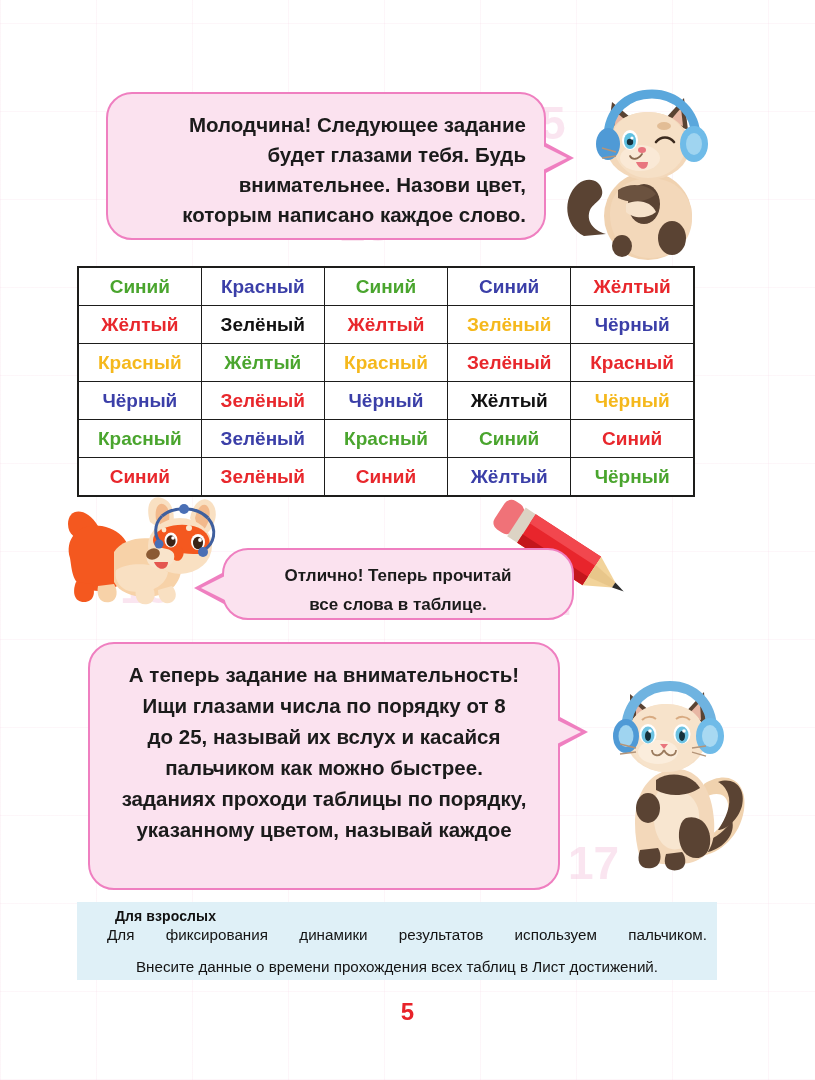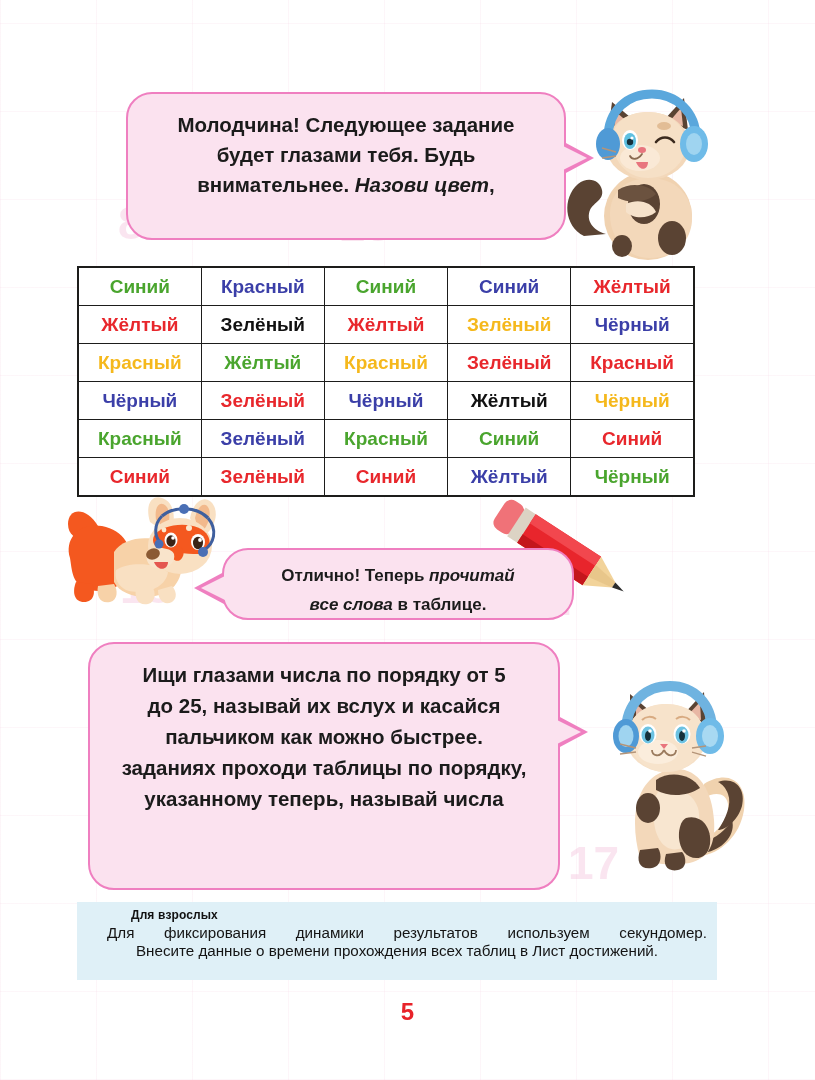--- a/index.html
+++ b/index.html
@@ -30,33 +30,33 @@
   .bubble{
     position:absolute;
     background:#fbe2ef;
     border:2.5px solid #ef7fc0;
     border-radius:26px;
     box-sizing:border-box;
     color:#1b1b1b;
     text-align:center;
   }
   .bubble .line{display:block;white-space:nowrap;}
-  .bubble b{font-weight:bold;font-style:italic;}
+  .bubble b{font-weight:bold;}
 
   
   .tail-r{
     position:absolute;width:0;height:0;border-style:solid;
   }
   .tail-r-out{border-width:16px 0 16px 30px;border-color:transparent transparent transparent #ef7fc0;}
   .tail-r-in{border-width:12px 0 12px 24px;border-color:transparent transparent transparent #fbe2ef;}
   .tail-l-out{border-width:16px 30px 16px 0;border-color:transparent #ef7fc0 transparent transparent;}
   .tail-l-in{border-width:12px 24px 12px 0;border-color:transparent #fbe2ef transparent transparent;}
 
-  #bubble1{left:126px;top:92px;width:440px;height:148px;padding:16px 18px 0 18px;
-           font-size:20.5px;font-weight:bold;line-height:30px;}
+  #bubble1{left:106px;top:92px;width:440px;height:148px;padding:16px 18px 0 18px;
+           font-size:20.5px;font-weight:bold;line-height:30px;text-align:right;}
   #bubble1 .tail-r-out{right:-30px;top:48px;}
   #bubble1 .tail-r-in{right:-23px;top:52px;}
 
   #bubble2{left:222px;top:548px;width:352px;height:72px;padding:11px 14px 0 14px;
            font-size:17px;font-weight:bold;line-height:29px;}
   #bubble2 .tail-l-out{left:-30px;top:22px;}
   #bubble2 .tail-l-in{left:-23px;top:26px;}
 
   #bubble3{left:88px;top:642px;width:472px;height:248px;padding:15px 16px 0 16px;
            font-size:20.5px;font-weight:bold;line-height:31px;}
@@ -76,25 +76,25 @@
     background:#ffffff;
     font-family:"Liberation Sans","DejaVu Sans",sans-serif;
   }
 
   
   #adults{
     position:absolute;left:77px;top:902px;width:640px;height:78px;
     background:#dff0f7;box-sizing:border-box;padding:6px 4px 0 4px;
   }
   #adults .head{
-    font-size:12px;font-weight:bold;color:#111;margin-left:50px;letter-spacing:.1px;
+    font-size:14px;font-weight:bold;color:#111;margin-left:34px;letter-spacing:.1px;
   }
   #adults .l1{font-size:15.2px;color:#141414;text-align:justify;margin:2px 6px 0 26px;
     text-align-last:justify;}
-  #adults .l2{font-size:15.2px;color:#141414;margin:1px 0 0 0;text-align:center;}
+  #adults .l2{font-size:15.2px;color:#141414;margin:15px 0 0 0;text-align:center;}
 
   #pageno{
     position:absolute;left:0;top:998px;width:815px;text-align:center;
     font-size:24px;font-weight:bold;color:#e8232a;
   }
 
   
   .char{position:absolute;}
 
   
@@ -129,20 +129,21 @@
     <div class="wm-num" style="left: 440px; top: 818px;">7</div>
     <div class="wm-num" style="left: 560px; top: 836px; padding-left: 8px;">17</div>
   </div>
 
 <div class="page">
 
   <div class="bubble" id="bubble1">
     <span class="line">Молодчина!  Следующее  задание</span>
     <span class="line">будет  глазами  тебя.  Будь</span>
     <span class="line"><span>внимательнее. </span><b>Назови цвет</b><span>,</span></span>
+    <span class="line">которым  написано  каждое  слово.</span>
     <span class="tail-r tail-r-out"></span>
     <span class="tail-r tail-r-in"></span>
   </div>
 
   <div class="char" id="cat1">
     <svg viewBox="0 0 170 176" width="170" height="176" aria-hidden="true">
 
       <path d="M28 150 C8 140 6 112 22 98 C32 90 44 94 46 104 C48 114 38 116 34 124 C30 134 36 144 50 148 Z" fill="#5a4333"></path>
 
       <ellipse cx="92" cy="130" rx="44" ry="44" fill="#f0d2b0"></ellipse>
@@ -304,25 +305,26 @@
   </div>
 
   <div class="bubble" id="bubble2">
     <span class="line"><span>Отлично!  Теперь </span><b>прочитай</b></span>
     <span class="line"><b>все  слова</b><span>  в  таблице.</span></span>
     <span class="tail-r tail-l-out"></span>
     <span class="tail-r tail-l-in"></span>
   </div>
 
   <div class="bubble" id="bubble3">
-    <span class="line">Ищи  глазами  числа  по  порядку  от  5</span>
+    <span class="line">А  теперь  задание  на  внимательность!</span>
+    <span class="line">Ищи  глазами  числа  по  порядку  от  8</span>
     <span class="line">до  25,  называй  их  вслух  и  касайся</span>
     <span class="line">пальчиком  как  можно  быстрее.</span>
     <span class="line">заданиях  проходи  таблицы  по  порядку,</span>
-    <span class="line">указанному  теперь,  называй  числа</span>
+    <span class="line">указанному  цветом,  называй  каждое</span>
     <span class="tail-r tail-r-out"></span>
     <span class="tail-r tail-r-in"></span>
   </div>
 
   <div class="char" id="cat2">
     <svg viewBox="0 0 160 205" width="160" height="205" aria-hidden="true">
 
       <path d="M104 112 C130 96 148 112 144 138 C140 164 120 182 100 184 C92 185 88 176 96 172 C116 164 130 146 128 132 C126 120 114 120 104 126 Z" fill="#f0d2ae"></path>
       <path d="M118 110 C136 104 146 118 142 134 C138 148 126 158 118 158 C126 146 132 132 128 122 C126 116 122 112 118 110 Z" fill="#5a4333"></path>
       <path d="M104 170 C116 166 126 158 132 148 C136 162 124 176 108 180 Z" fill="#5a4333"></path>
@@ -371,19 +373,19 @@
       <path d="M64 78 C60 86 52 84 52 78" fill="none" stroke="#9b7b5e" stroke-width="1.8"></path>
       <path d="M64 78 C68 86 76 84 76 78" fill="none" stroke="#9b7b5e" stroke-width="1.8"></path>
 
       <path d="M36 76 L20 72 M36 80 L20 82" stroke="#b49478" stroke-width="1.3" fill="none"></path>
       <path d="M92 76 L106 74 M92 80 L106 84" stroke="#b49478" stroke-width="1.3" fill="none"></path>
     </svg>
   </div>
 
   <div id="adults">
     <div class="head">Для взрослых</div>
-    <div class="l1">Для  фиксирования  динамики  результатов  используем  секундомер.</div>
+    <div class="l1">Для  фиксирования  динамики  результатов  используем  пальчиком.</div>
     <div class="l2">Внесите данные о времени прохождения всех таблиц в Лист достижений.</div>
   </div>
 
   <div id="pageno">5</div>
 
 </div>
 
 </body></html>

